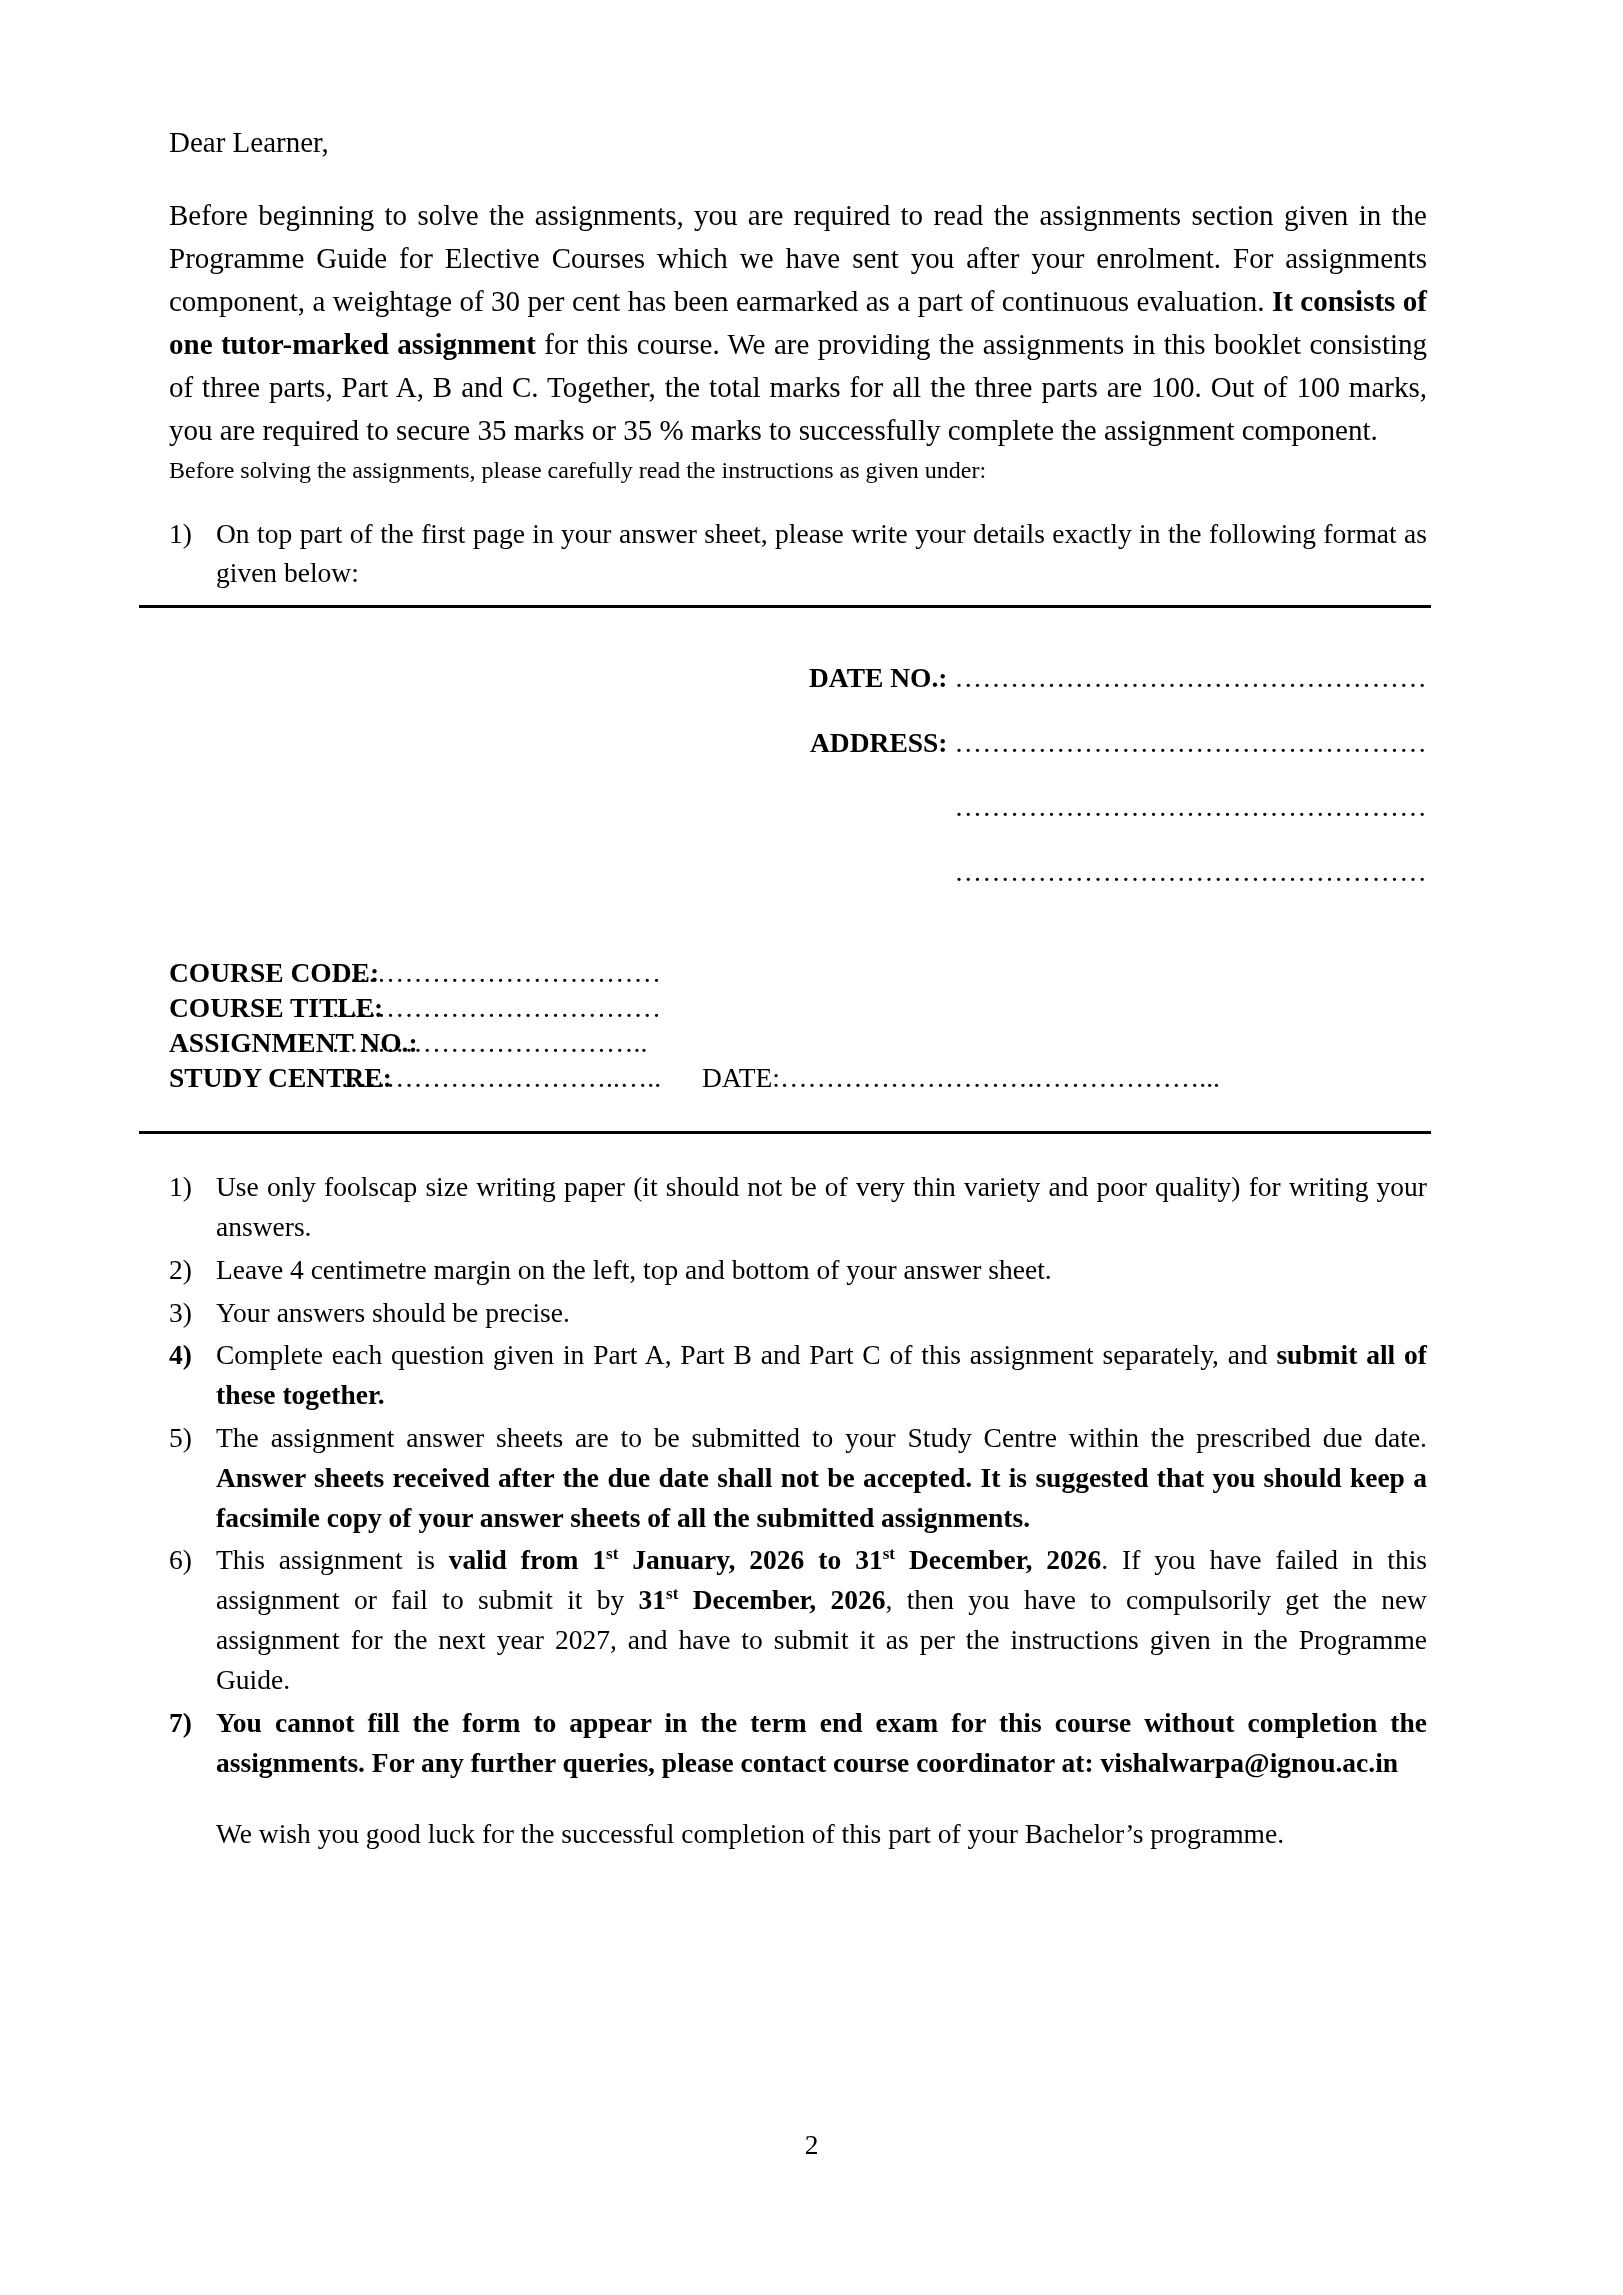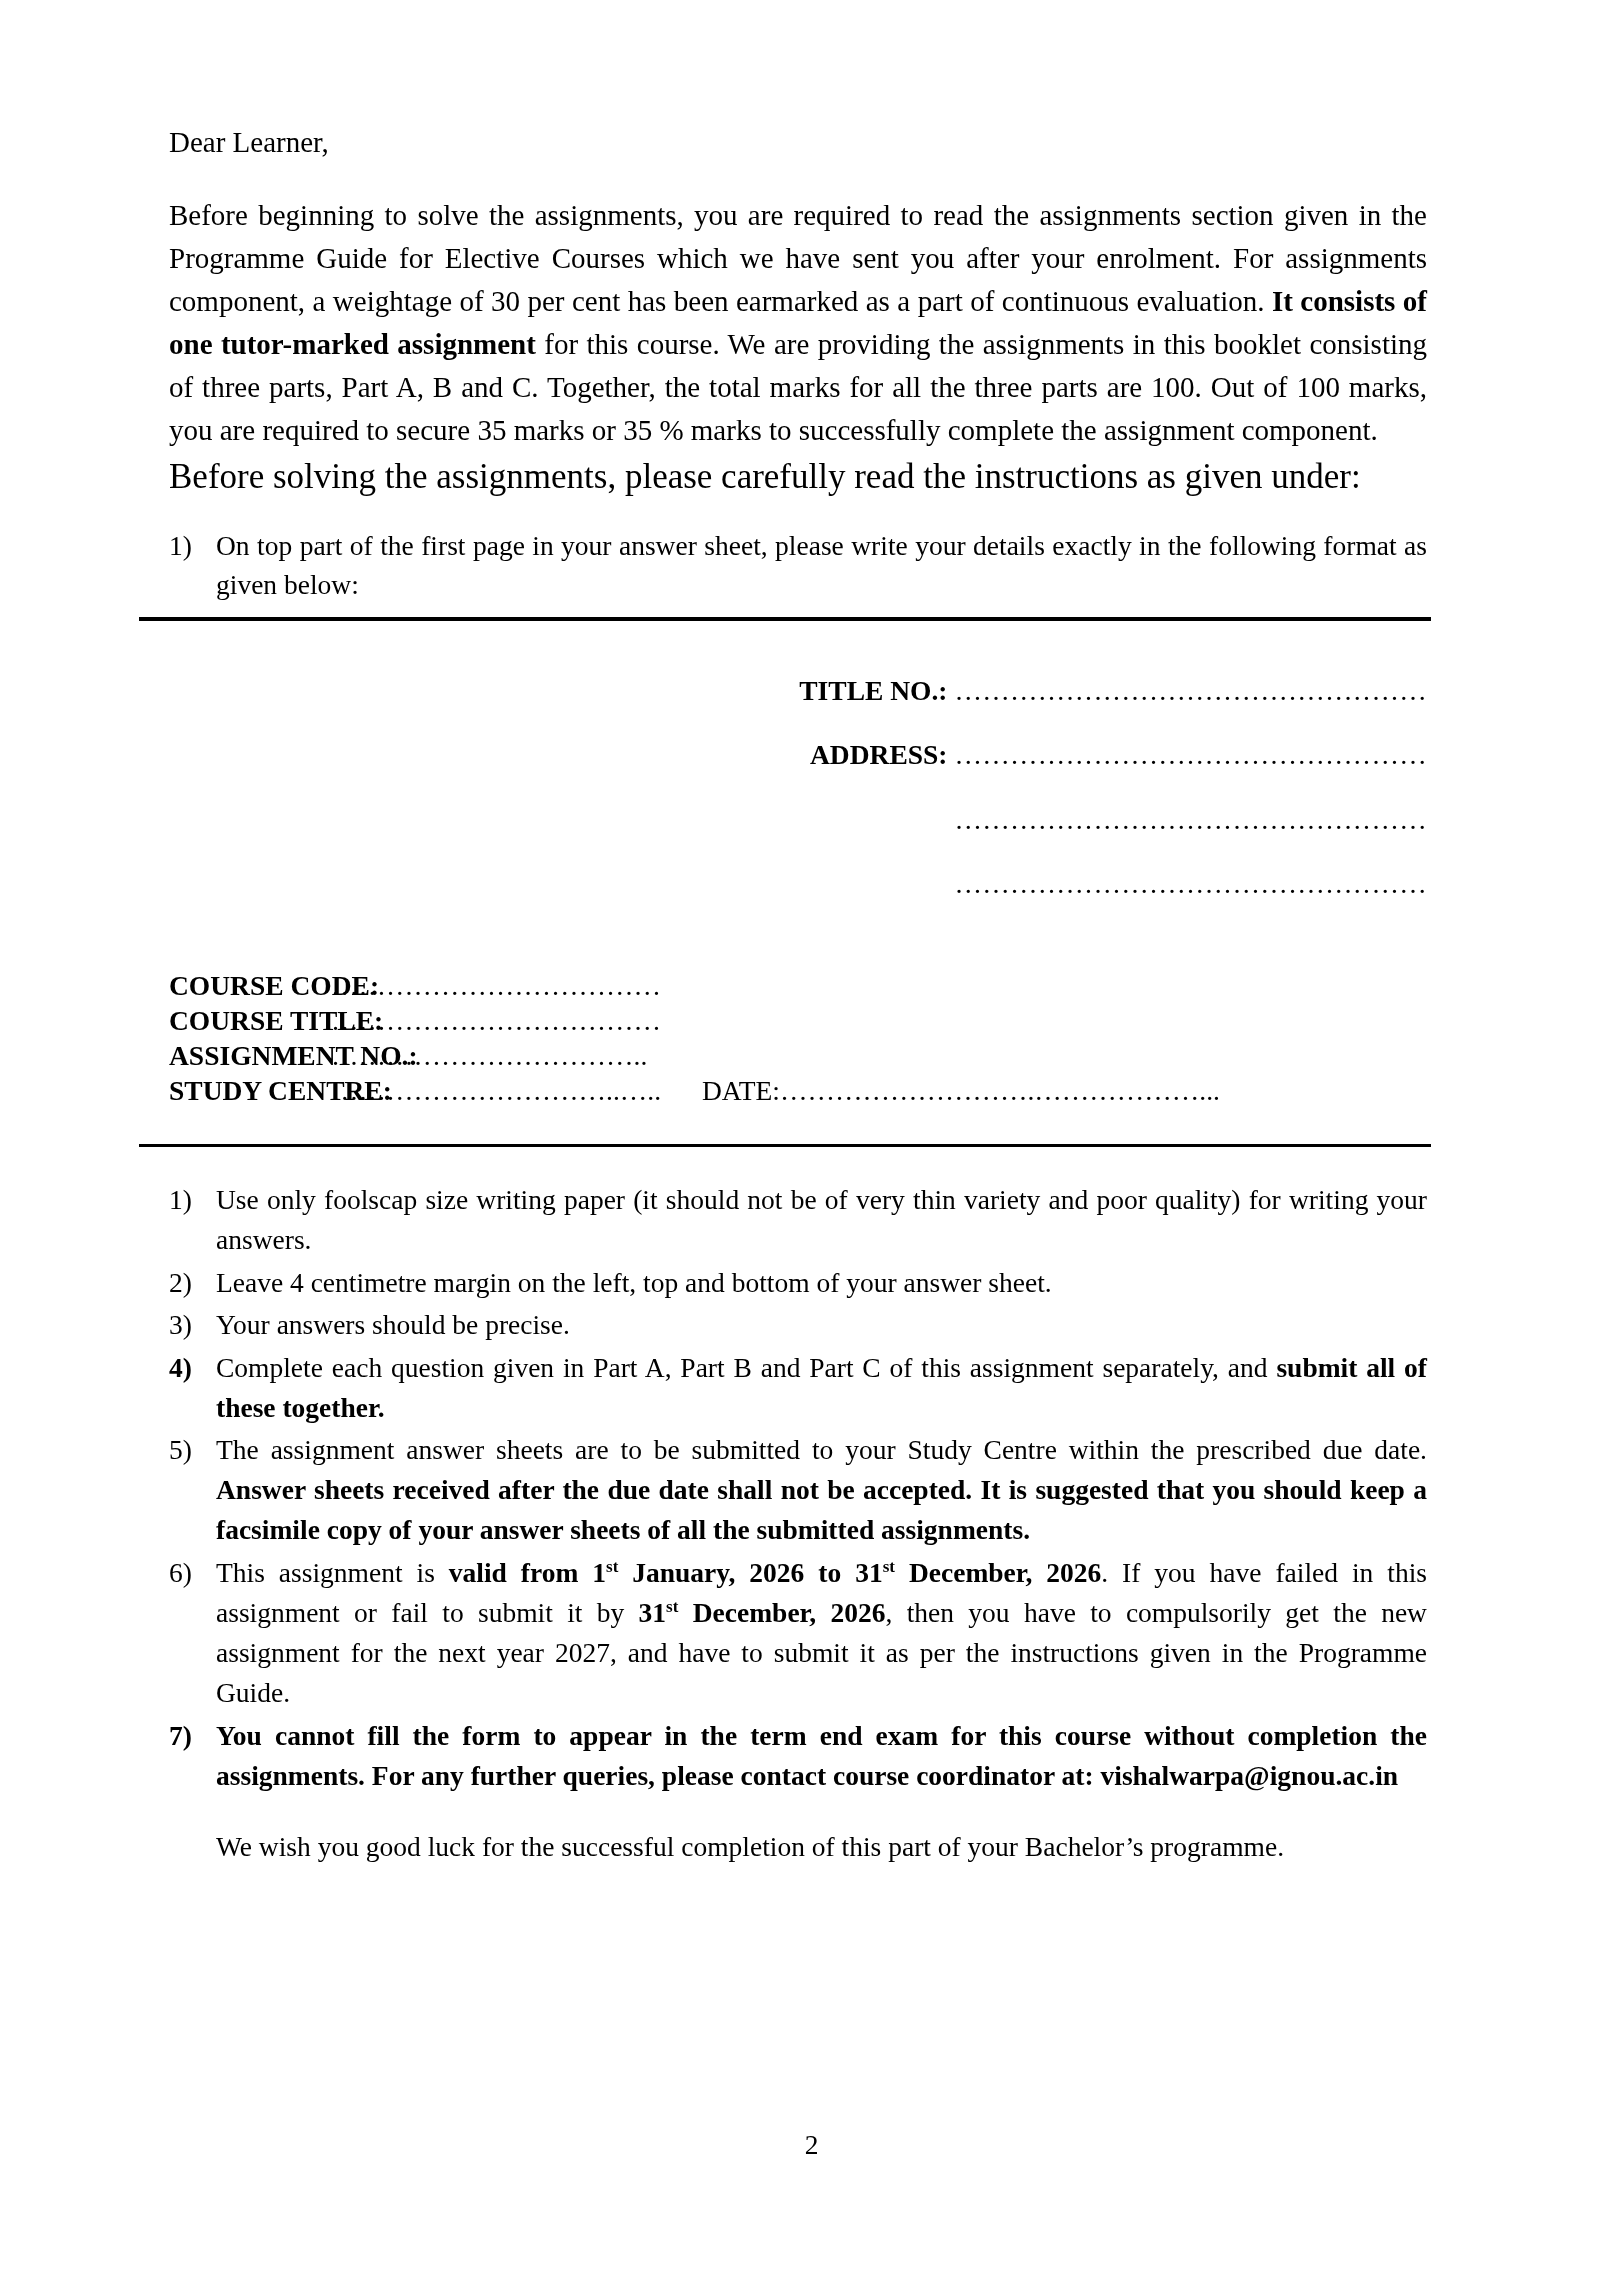--- a/index.html
+++ b/index.html
@@ -40,21 +40,21 @@
   .intro-para b { font-weight: bold; }
 
   .section-heading {
     font-size: 27.5px;
     font-weight: bold;
     text-align: center;
     margin: 34px 0 0 0;
     line-height: 1.15;
   }
   .subheading-line {
-    font-size: 35px;
+    font-size: 24px;
     line-height: 1.15;
     margin: 5.2px 0 0 0;
     text-align: left;
   }
 
   
   ol.num-list {
     list-style: none;
     margin: 29px 0 0 0;
     padding: 0;
@@ -215,21 +215,21 @@
         <span class="marker">1)</span>
         <span>On top part of the first page in your answer sheet, please write your details exactly in the following format as given below:</span>
       </li>
     </ol>
 
     <div class="rule rule-top"></div>
 
     <div class="form-block">
 
       <div class="form-right">
-        <div class="form-line fl-roll"><span>TITLE NO.:</span> <span class="dots">……………………………………………</span></div>
+        <div class="form-line fl-roll"><span>DATE NO.:</span> <span class="dots">……………………………………………</span></div>
 
 
         <div class="form-line fl-addr"><span>ADDRESS:</span> <span class="dots">……………………………………………</span></div>
 
         <div class="form-line fl-addr2"><span class="dots">……………………………………………</span></div>
 
         <div class="form-line fl-addr3"><span class="dots">……………………………………………</span></div>
       </div>
 
       <div class="form-left">

